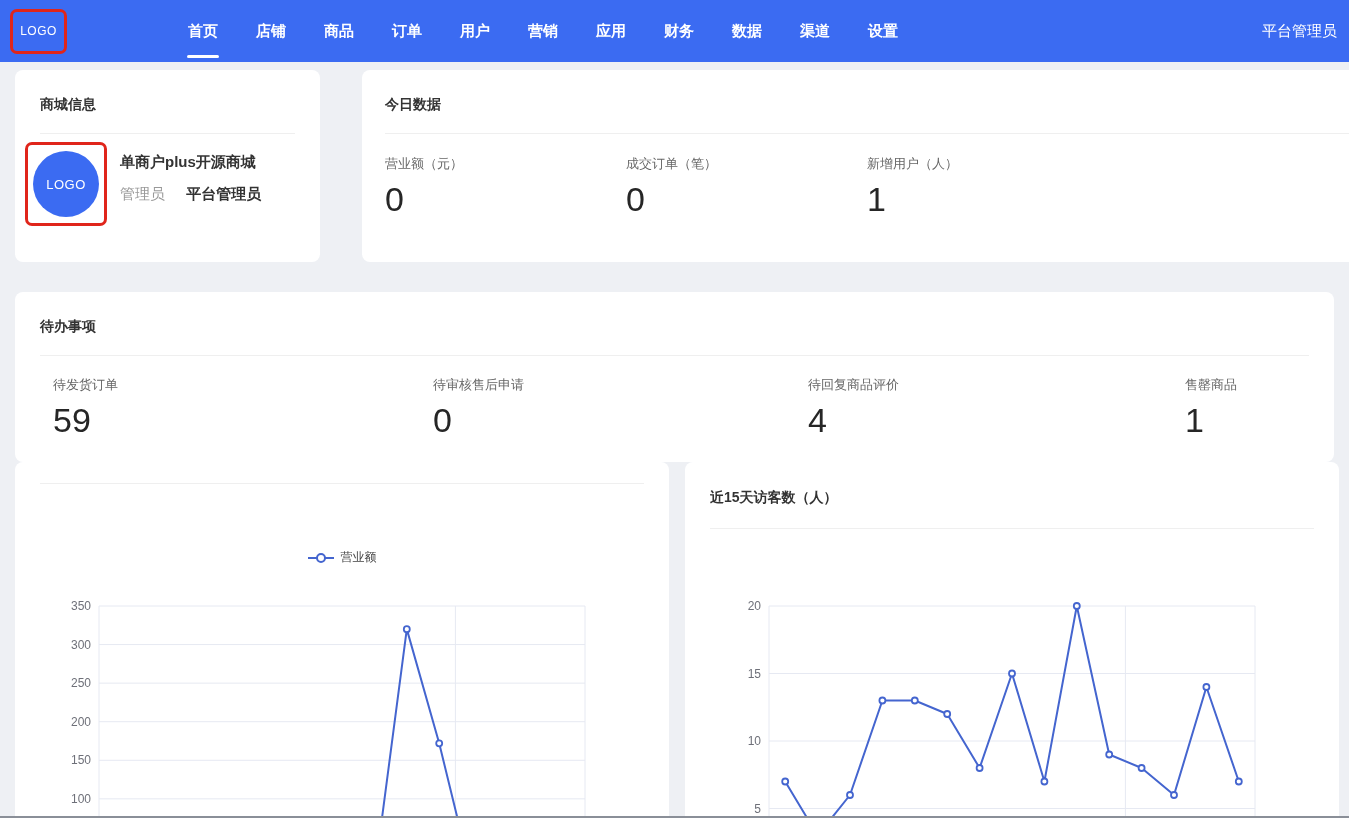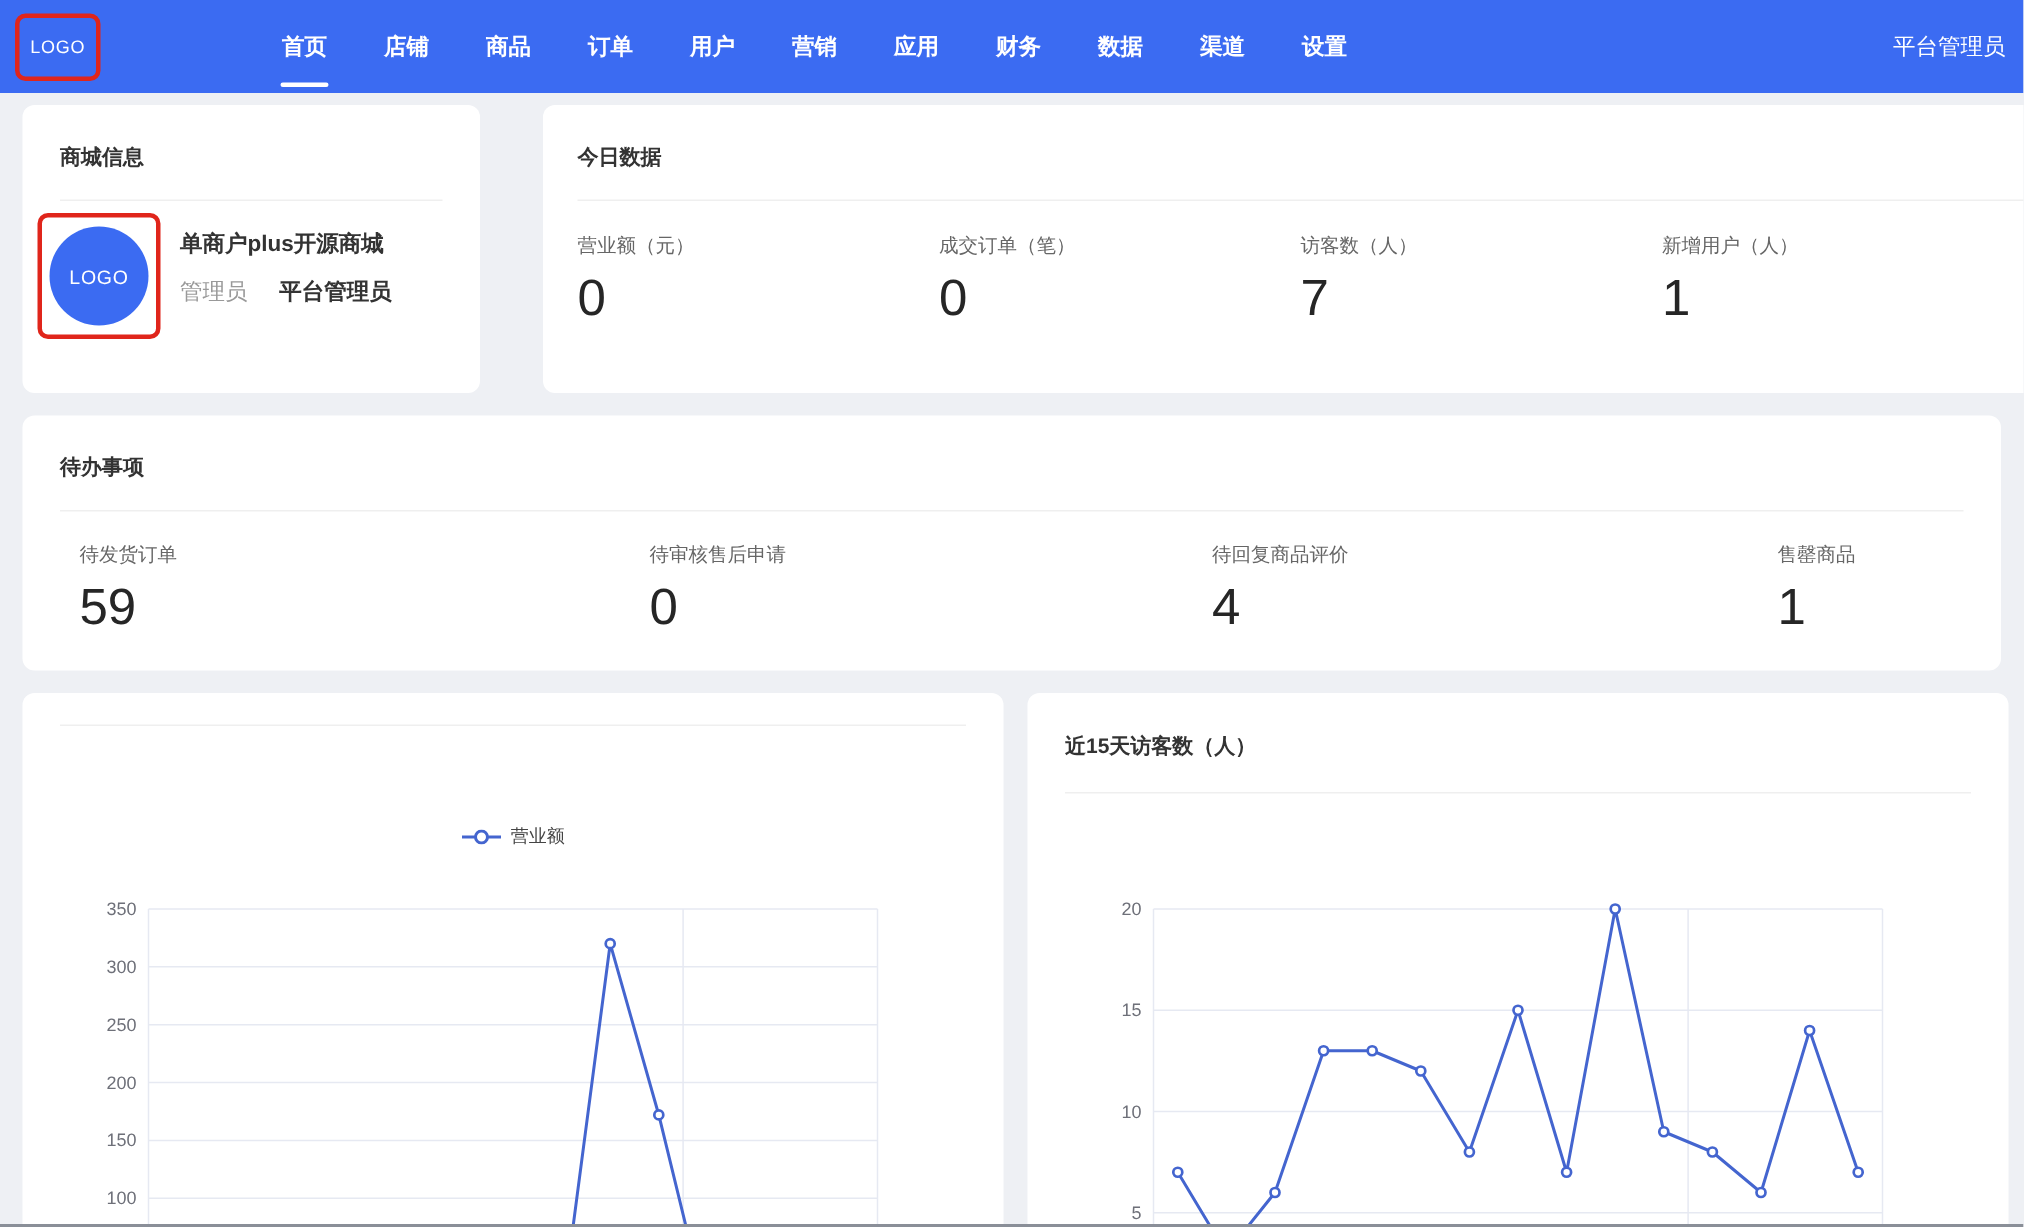--- a/index.html
+++ b/index.html
@@ -73,21 +73,21 @@
   .role-value{color:#333;font-weight:600;}
   
   .today-card{left:362px;top:0;width:1180px;height:192px;}
   .today-card .card-title{padding:26px 23px 0;}
   .today-card .divider{margin:19px 23px 0;}
   .stats-row{display:grid;padding-left:23px;}
   .today-card .stats-row{grid-template-columns:241px 241px 241px 1fr;padding-top:21px;}
   .stat-label{font-size:13px;color:#666;}
   .stat-value{font-size:34px;color:#262626;margin-top:9px;line-height:1;}
   
-  .todo-card{left:15px;top:207px;width:1319px;height:170px;}
+  .todo-card{left:15px;top:222px;width:1319px;height:170px;}
   .todo-card .card-title{padding:26px 25px 0;}
   .todo-card .divider{margin:19px 25px 0;}
   .todo-card .stats-row{grid-template-columns:380px 375px 377px 1fr;padding-left:38px;padding-top:20px;}
   
   .chart-card{top:392px;width:654px;height:430px;overflow:hidden;}
   .chart-card.left{left:15px;}
   .chart-card.right{left:685px;}
   .chart-card .card-title{padding:27px 25px 0;}
   .chart-card .divider{margin:21px 25px 0;}
   .legend{
@@ -149,24 +149,20 @@
     <h2 class="card-title">今日数据</h2>
     <div class="divider"></div>
     <div class="stats-row" id="today-stats">
         <div>
           <div class="stat-label">营业额（元）</div>
           <div class="stat-value">0</div>
         </div>
         <div>
           <div class="stat-label">成交订单（笔）</div>
           <div class="stat-value">0</div>
-        </div>
-        <div>
-          <div class="stat-label">访客数（人）</div>
-          <div class="stat-value">7</div>
         </div>
         <div>
           <div class="stat-label">新增用户（人）</div>
           <div class="stat-value">1</div>
         </div>
       </div>
   </section>
 
   <section class="card todo-card">
     <h2 class="card-title">待办事项</h2>

